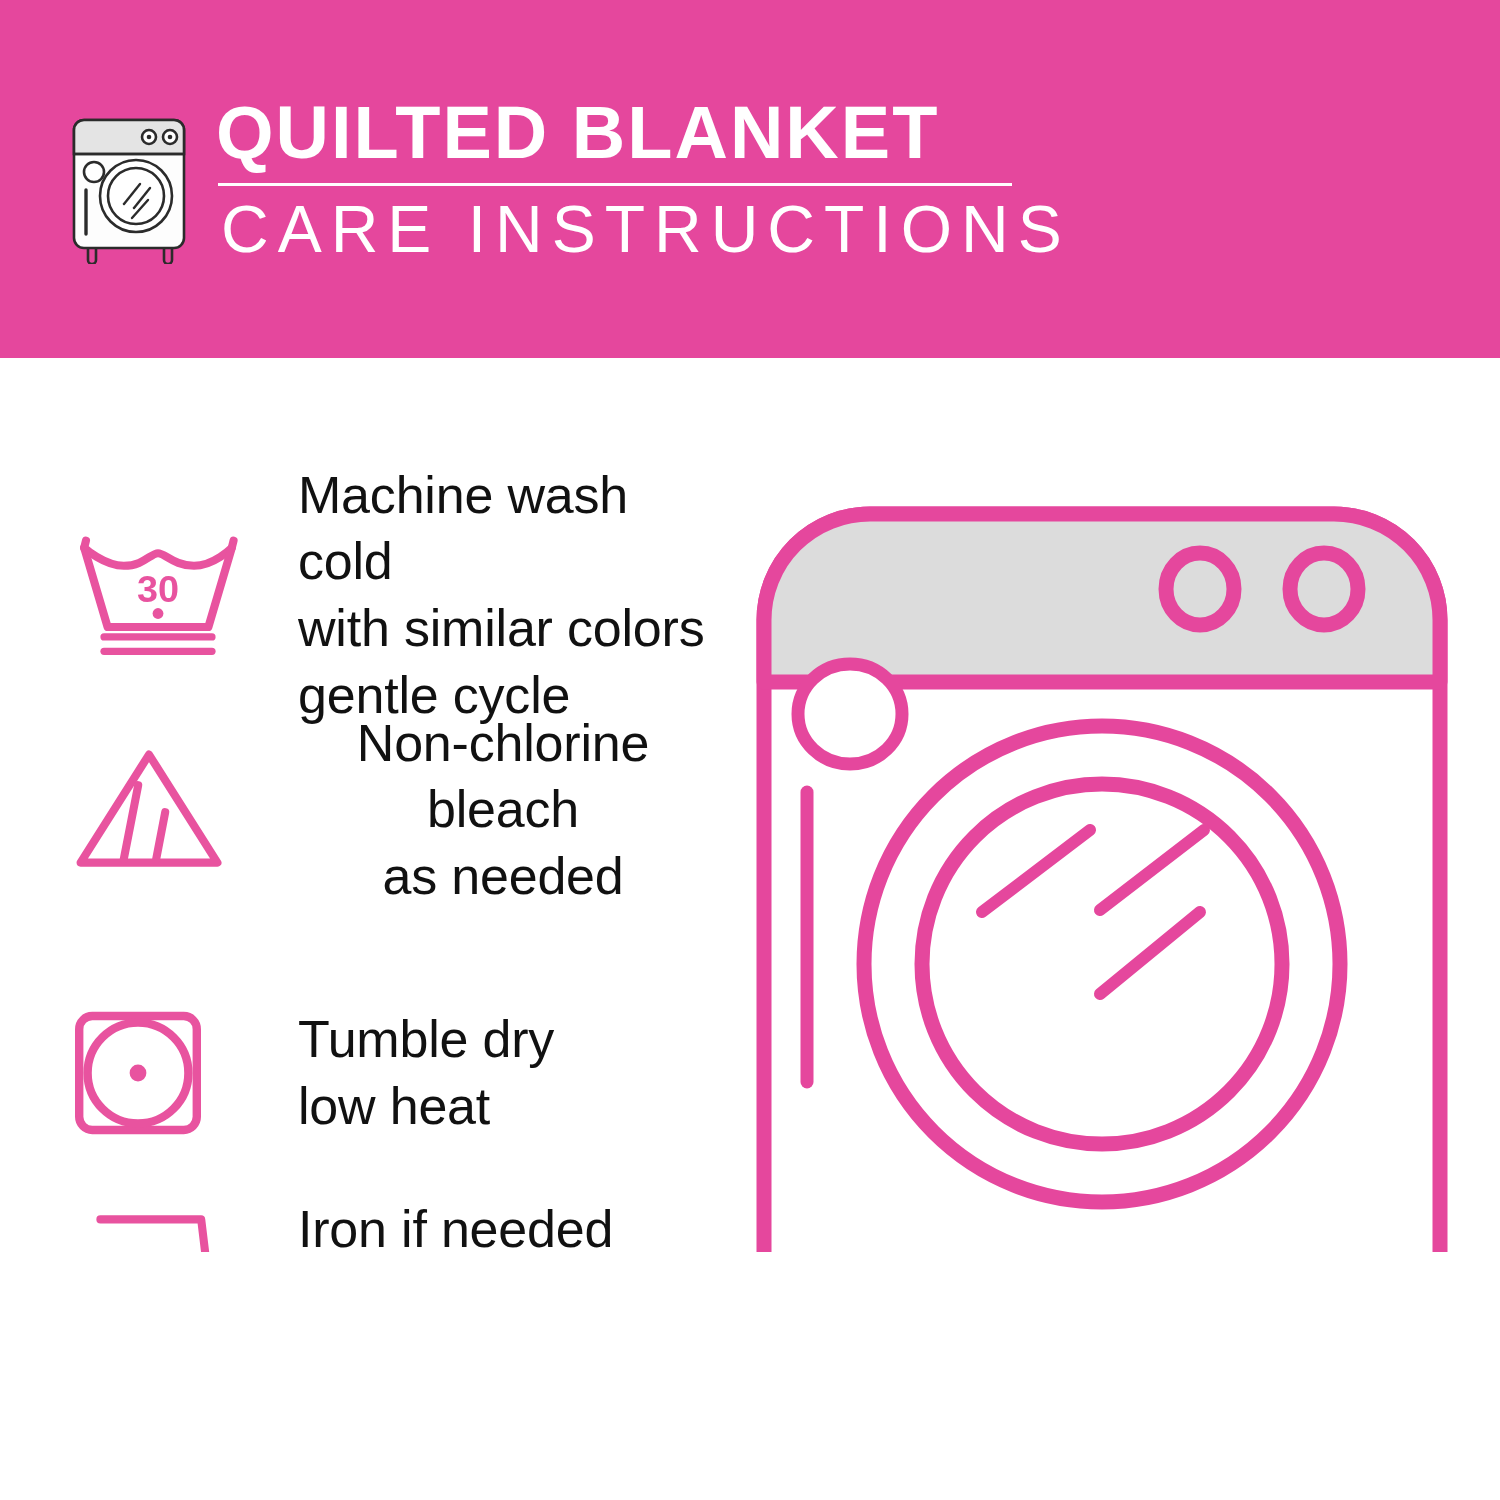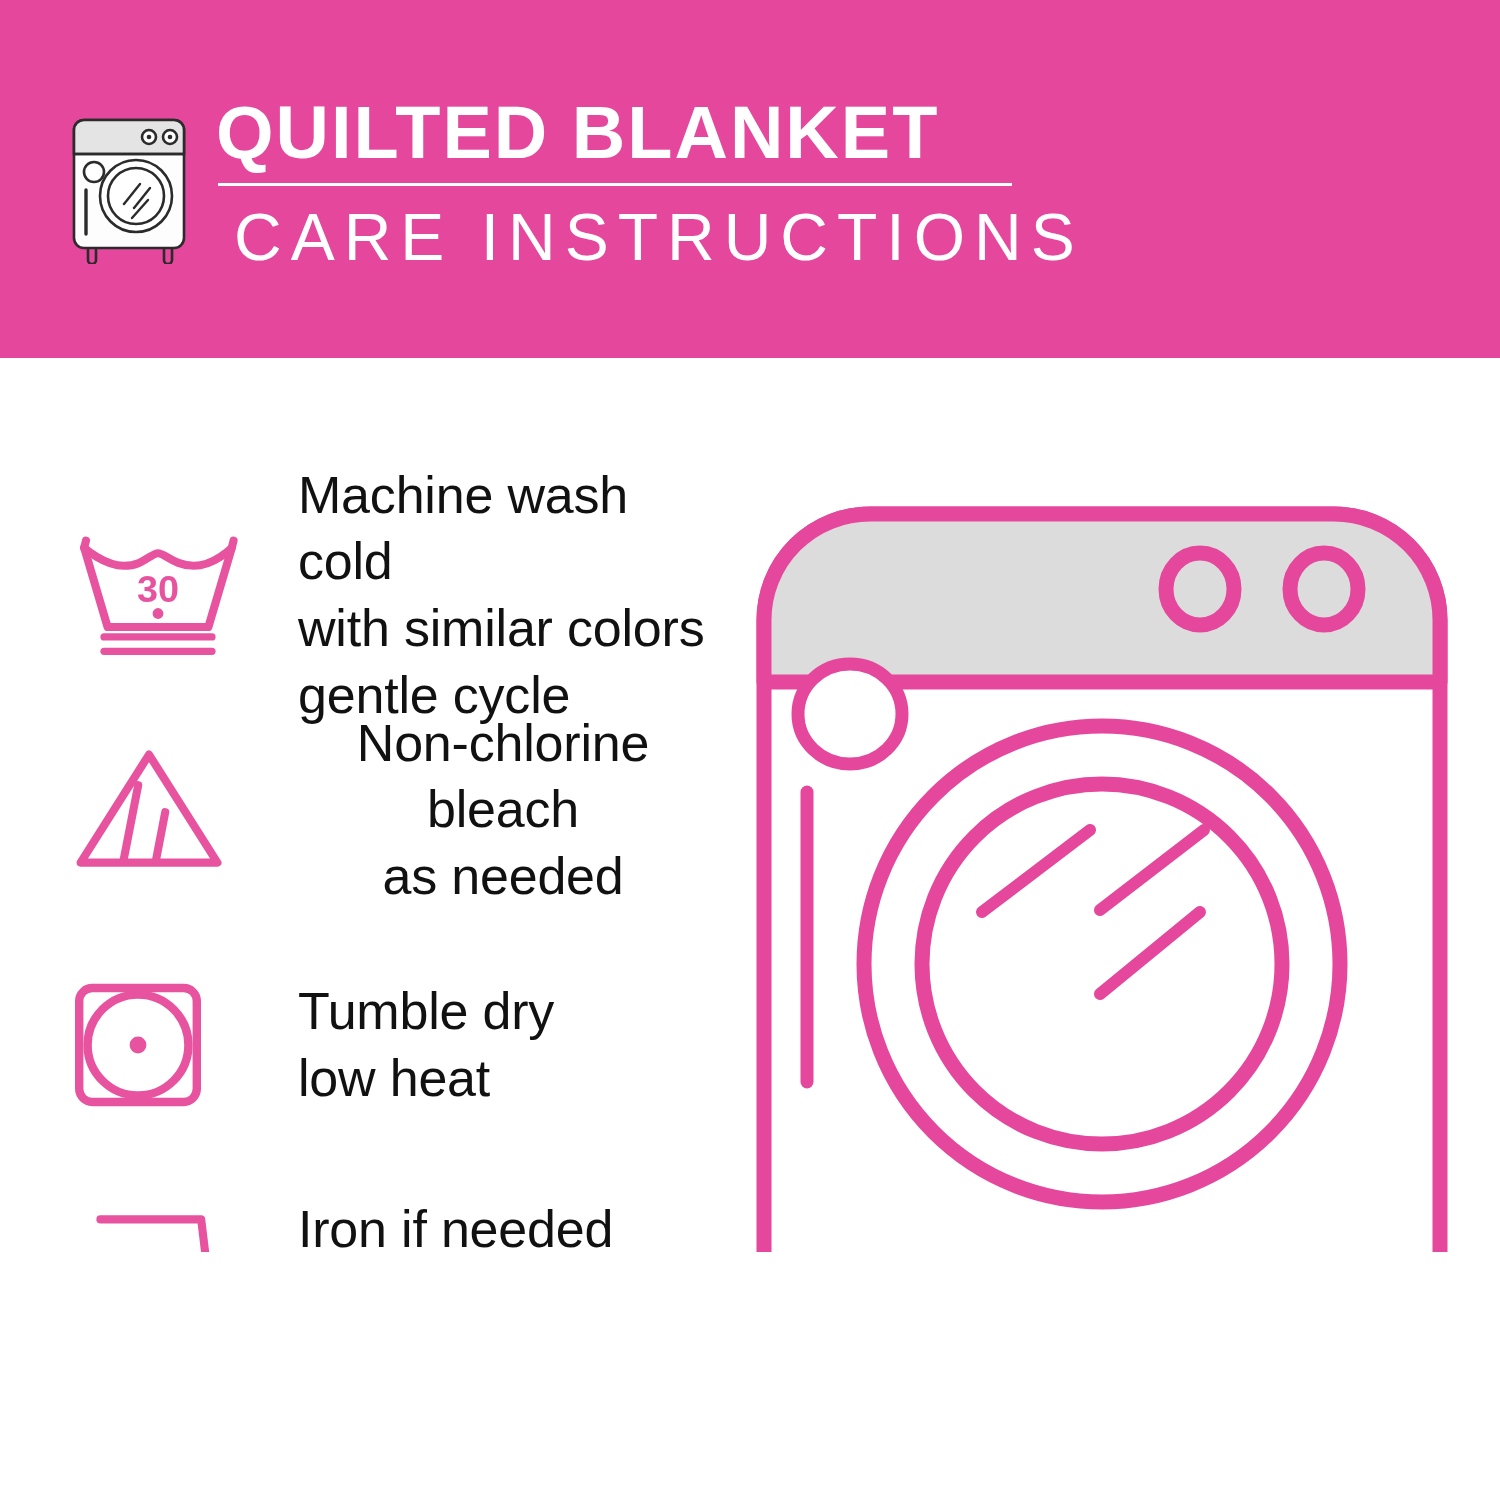--- a/index.html
+++ b/index.html
@@ -59,41 +59,41 @@
     margin: 13px 0 10px 2px;
   }
   #title-sub {
     font-family: "Liberation Sans", sans-serif;
     font-size: 66px;
     font-weight: 300;
     color: #ffffff;
     letter-spacing: 9px;
     line-height: 1.0;
     white-space: nowrap;
-    margin: 18px;
+    margin: 5px;
     padding: 0;
   }
 
   
   #instructions {
     position: absolute;
     left: 68px;
     top: 505px;
     width: 640px;
   }
   .instruction-row {
     position: absolute;
     left: 0;
     display: flex;
     align-items: center;
     width: 640px;
   }
   .instruction-row:nth-child(1) { top: 0px;   height: 180px; }
   .instruction-row:nth-child(2) { top: 222px; height: 165px; text-align: center; }
-  .instruction-row:nth-child(3) { top: 460px; height: 160px; }
+  .instruction-row:nth-child(3) { top: 488px; height: 160px; }
   .instruction-row:nth-child(4) { top: 683px; height: 150px; }
 
   .symbol-cell {
     width: 230px;
     flex: 0 0 230px;
     display: flex;
     align-items: center;
     justify-content: flex-start;
   }
   .text-cell {

